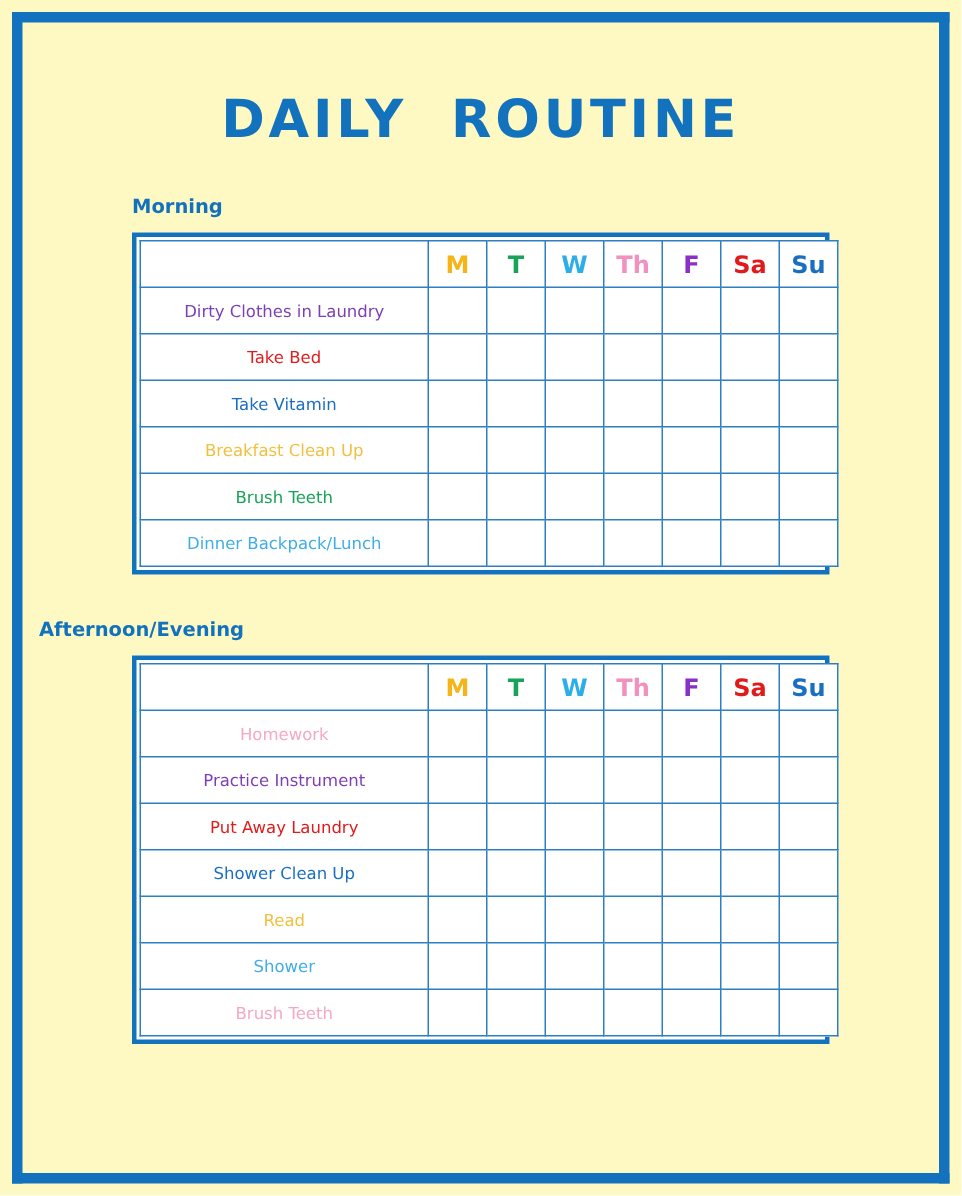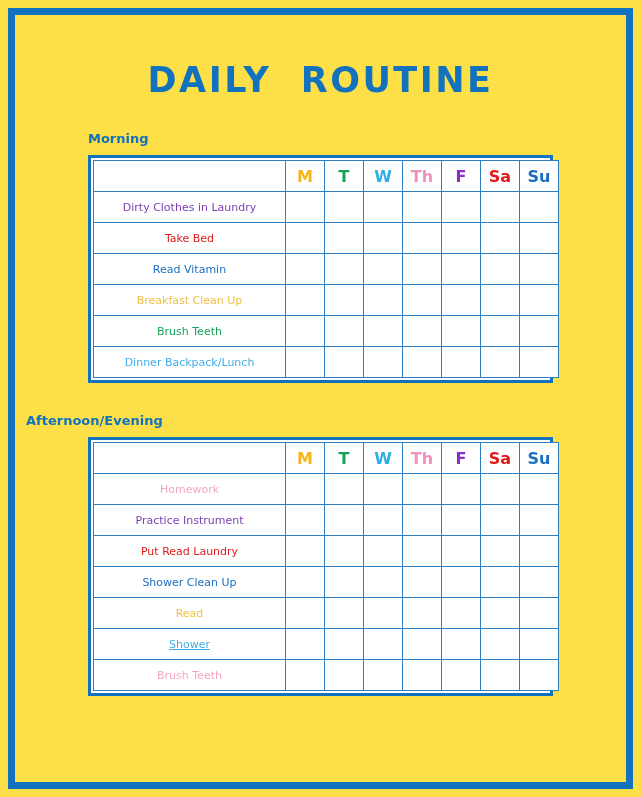--- a/index.html
+++ b/index.html
@@ -13,21 +13,21 @@
     font-family: "Liberation Sans", sans-serif;
     -webkit-font-smoothing: antialiased;
   }
 
   
   #page {
     position: relative;
     width: 641px;
     height: 797px;
     box-sizing: border-box;
-    background: #fde047;
+    background: #fef9c3;
   }
   .frame-border {
     position: absolute;
     background: #1272BE;
   }
   .frame-top    { left: 8px;  top: 8px;    width: 625px; height: 7px; }
   .frame-bottom { left: 8px;  top: 782px;  width: 625px; height: 7px; }
   .frame-left   { left: 8px;  top: 8px;    width: 7px;   height: 781px; }
   .frame-right  { left: 626px;top: 8px;    width: 7px;   height: 781px; }
 
@@ -163,21 +163,21 @@
               <td class="task-cell" style="color: rgb(224, 27, 27);">Take Bed</td>
               <td class="check-cell"></td>
               <td class="check-cell"></td>
               <td class="check-cell"></td>
               <td class="check-cell"></td>
               <td class="check-cell"></td>
               <td class="check-cell"></td>
               <td class="check-cell"></td>
             </tr>
             <tr>
-              <td class="task-cell" style="color: rgb(27, 111, 192);">Read Vitamin</td>
+              <td class="task-cell" style="color: rgb(27, 111, 192);">Take Vitamin</td>
               <td class="check-cell"></td>
               <td class="check-cell"></td>
               <td class="check-cell"></td>
               <td class="check-cell"></td>
               <td class="check-cell"></td>
               <td class="check-cell"></td>
               <td class="check-cell"></td>
             </tr>
             <tr>
               <td class="task-cell" style="color: rgb(240, 192, 64);">Breakfast Clean Up</td>
@@ -254,21 +254,21 @@
               <td class="task-cell" style="color: rgb(124, 63, 181);">Practice Instrument</td>
               <td class="check-cell"></td>
               <td class="check-cell"></td>
               <td class="check-cell"></td>
               <td class="check-cell"></td>
               <td class="check-cell"></td>
               <td class="check-cell"></td>
               <td class="check-cell"></td>
             </tr>
             <tr>
-              <td class="task-cell" style="color: rgb(224, 27, 27);">Put Read Laundry</td>
+              <td class="task-cell" style="color: rgb(224, 27, 27);">Put Away Laundry</td>
               <td class="check-cell"></td>
               <td class="check-cell"></td>
               <td class="check-cell"></td>
               <td class="check-cell"></td>
               <td class="check-cell"></td>
               <td class="check-cell"></td>
               <td class="check-cell"></td>
             </tr>
             <tr>
               <td class="task-cell" style="color: rgb(27, 111, 192);">Shower Clean Up</td>
@@ -284,21 +284,21 @@
               <td class="task-cell" style="color: rgb(240, 192, 64); margin-top: 44px;">Read</td>
               <td class="check-cell"></td>
               <td class="check-cell"></td>
               <td class="check-cell"></td>
               <td class="check-cell"></td>
               <td class="check-cell"></td>
               <td class="check-cell"></td>
               <td class="check-cell"></td>
             </tr>
             <tr>
-              <td class="task-cell" style="color: rgb(63, 174, 232); text-decoration: underline;">Shower</td>
+              <td class="task-cell" style="color: rgb(63, 174, 232);">Shower</td>
               <td class="check-cell"></td>
               <td class="check-cell"></td>
               <td class="check-cell"></td>
               <td class="check-cell"></td>
               <td class="check-cell"></td>
               <td class="check-cell"></td>
               <td class="check-cell"></td>
             </tr>
             <tr>
               <td class="task-cell" style="color: rgb(244, 168, 196);">Brush Teeth</td>

